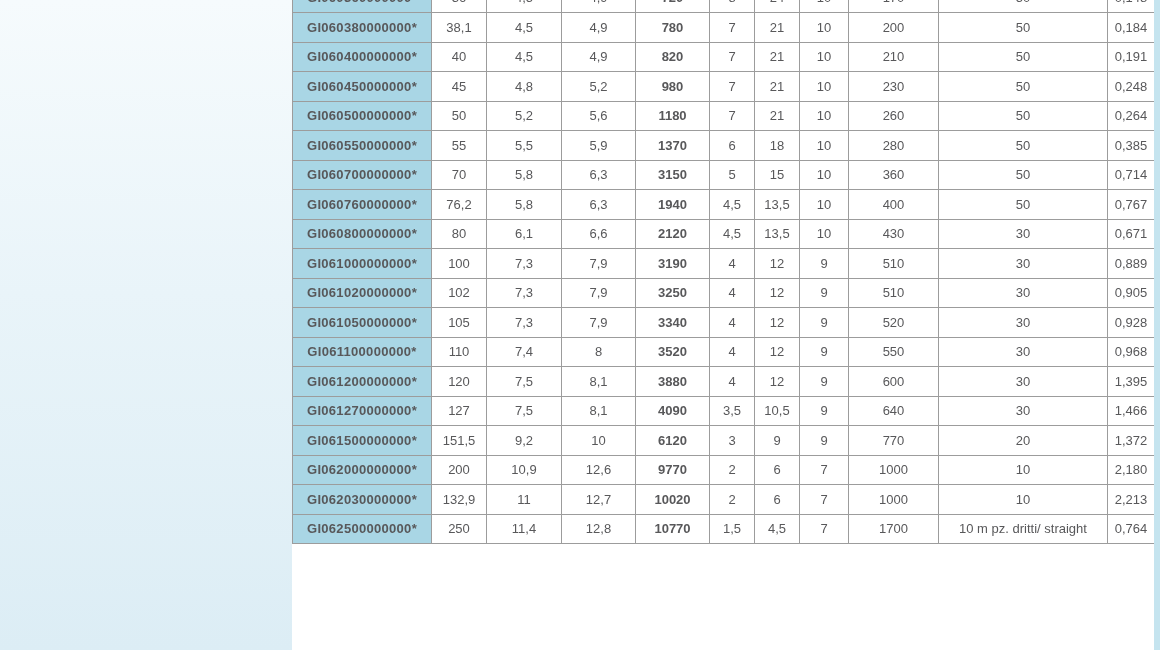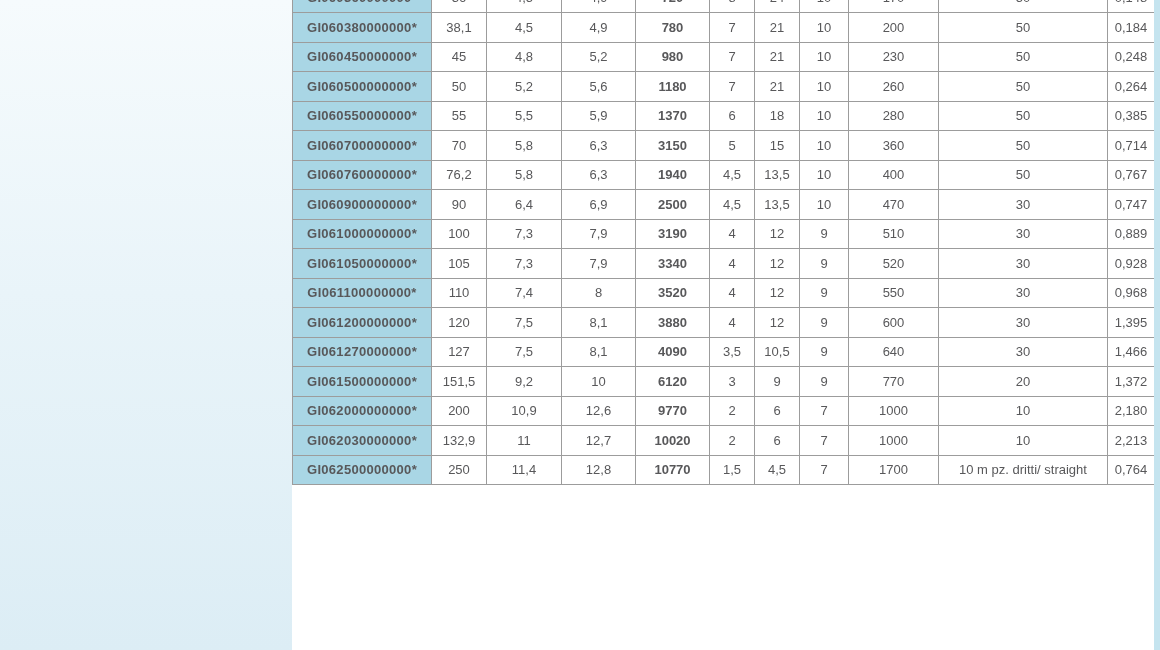--- a/index.html
+++ b/index.html
@@ -81,20 +81,33 @@
             <td class="num">4,9</td>
             <td class="num bold">780</td>
             <td class="num">7</td>
             <td class="num">21</td>
             <td class="num">10</td>
             <td class="num">200</td>
             <td class="num note">50</td>
             <td class="num">0,184</td>
           </tr>
           <tr>
+            <td class="code">GI060400000000*</td>
+            <td class="num">40</td>
+            <td class="num">4,5</td>
+            <td class="num">4,9</td>
+            <td class="num bold">820</td>
+            <td class="num">7</td>
+            <td class="num">21</td>
+            <td class="num">10</td>
+            <td class="num">210</td>
+            <td class="num note">50</td>
+            <td class="num">0,191</td>
+          </tr>
+          <tr>
             <td class="code">GI060450000000*</td>
             <td class="num">45</td>
             <td class="num">4,8</td>
             <td class="num">5,2</td>
             <td class="num bold">980</td>
             <td class="num">7</td>
             <td class="num">21</td>
             <td class="num">10</td>
             <td class="num">230</td>
             <td class="num note">50</td>
@@ -146,44 +159,57 @@
             <td class="num">6,3</td>
             <td class="num bold">1940</td>
             <td class="num">4,5</td>
             <td class="num">13,5</td>
             <td class="num">10</td>
             <td class="num">400</td>
             <td class="num note">50</td>
             <td class="num">0,767</td>
           </tr>
           <tr>
-            <td class="code">GI060900000000*</td>
-            <td class="num">90</td>
-            <td class="num">6,4</td>
-            <td class="num">6,9</td>
-            <td class="num bold">2500</td>
+            <td class="code">GI060800000000*</td>
+            <td class="num">80</td>
+            <td class="num">6,1</td>
+            <td class="num">6,6</td>
+            <td class="num bold">2120</td>
             <td class="num">4,5</td>
             <td class="num">13,5</td>
             <td class="num">10</td>
-            <td class="num">470</td>
-            <td class="num note">30</td>
-            <td class="num">0,747</td>
+            <td class="num">430</td>
+            <td class="num note">30</td>
+            <td class="num">0,671</td>
           </tr>
           <tr>
             <td class="code">GI061000000000*</td>
             <td class="num">100</td>
             <td class="num">7,3</td>
             <td class="num">7,9</td>
             <td class="num bold">3190</td>
             <td class="num">4</td>
             <td class="num">12</td>
             <td class="num">9</td>
             <td class="num">510</td>
             <td class="num note">30</td>
             <td class="num">0,889</td>
+          </tr>
+          <tr>
+            <td class="code">GI061020000000*</td>
+            <td class="num">102</td>
+            <td class="num">7,3</td>
+            <td class="num">7,9</td>
+            <td class="num bold">3250</td>
+            <td class="num">4</td>
+            <td class="num">12</td>
+            <td class="num">9</td>
+            <td class="num">510</td>
+            <td class="num note">30</td>
+            <td class="num">0,905</td>
           </tr>
           <tr>
             <td class="code">GI061050000000*</td>
             <td class="num">105</td>
             <td class="num">7,3</td>
             <td class="num">7,9</td>
             <td class="num bold">3340</td>
             <td class="num">4</td>
             <td class="num">12</td>
             <td class="num">9</td>

